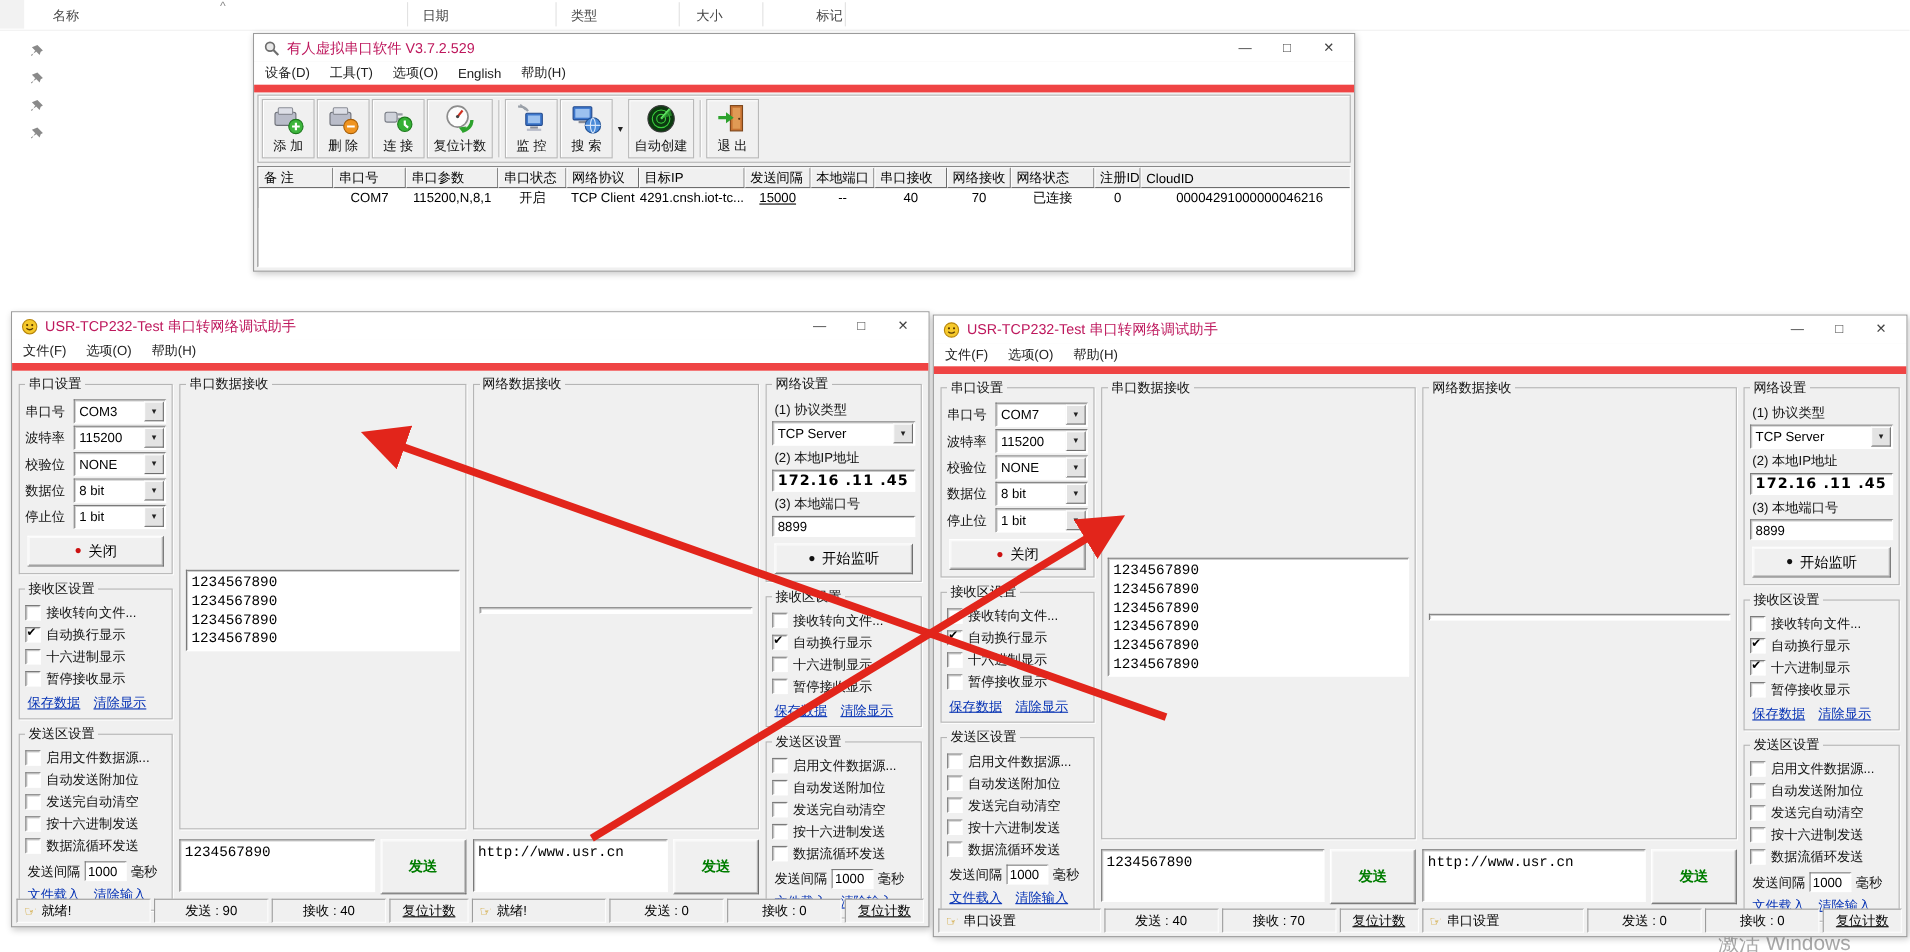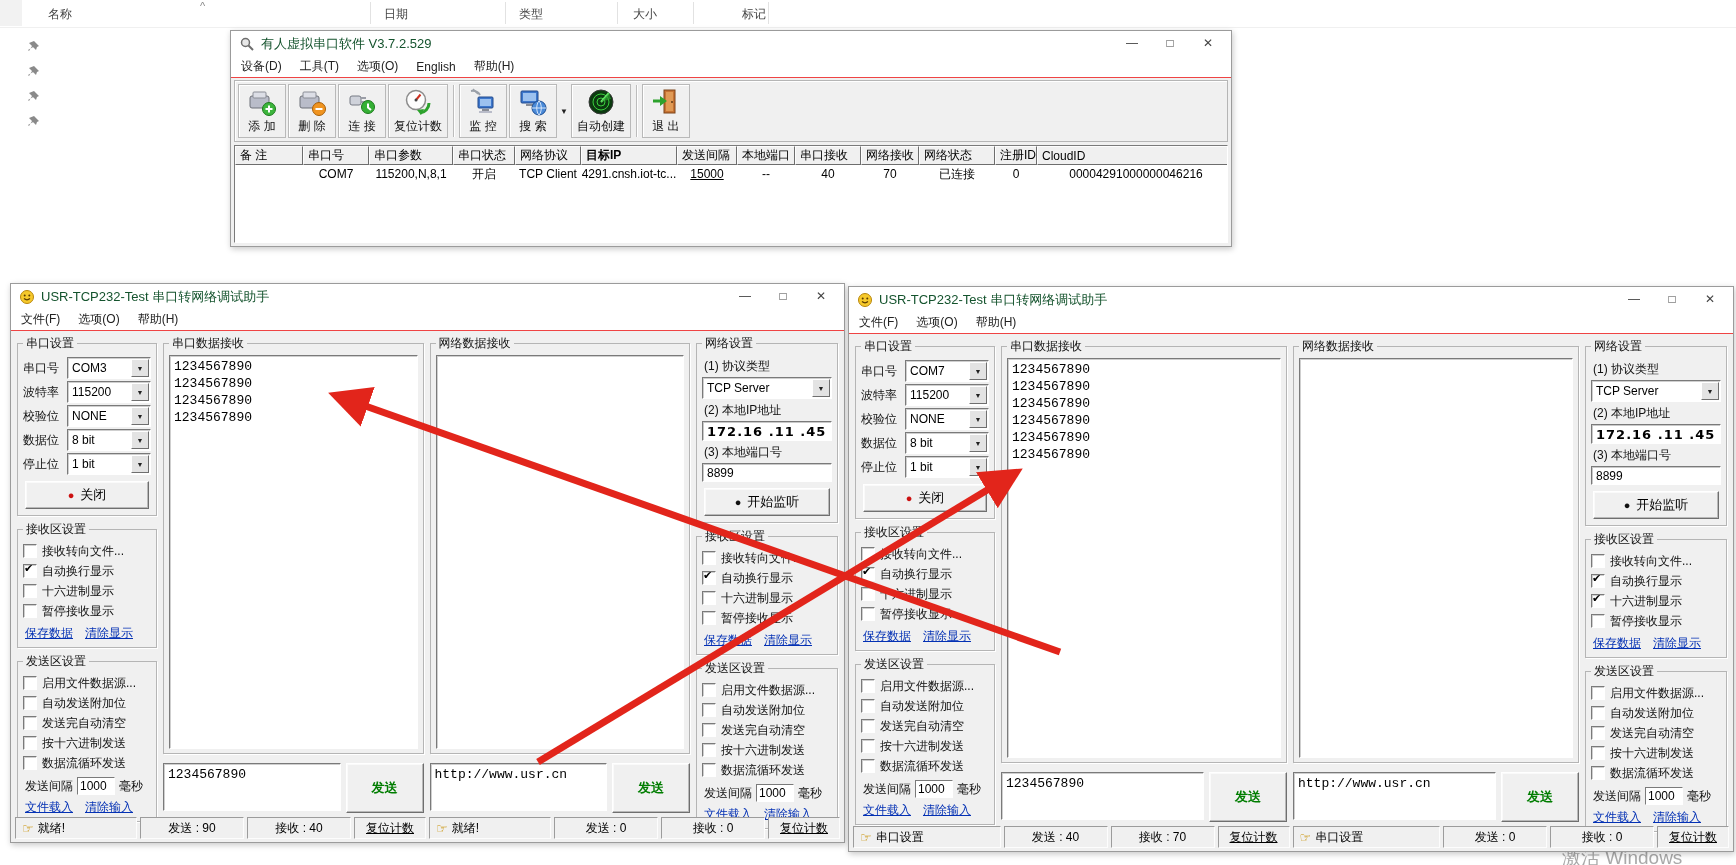--- a/index.html
+++ b/index.html
@@ -5,25 +5,25 @@
   html,body{margin:0;padding:0;width:1736px;height:865px;overflow:hidden;background:#fff;
     font-family:"Liberation Sans", sans-serif;-webkit-font-smoothing:antialiased;}
   
   .raised{background:#f0f0f0;border:1px solid;border-color:#ffffff #6f6f6f #6f6f6f #ffffff;
     box-shadow:inset -1px -1px 0 #b9b9b9, inset 1px 1px 0 #fafafa;}
   .sunken{background:#fff;border:1px solid;border-color:#7a7a7a #ffffff #ffffff #7a7a7a;
     box-shadow:inset 1px 1px 0 #c9c9c9;}
   .win{position:absolute;background:#f0f0f0;border:1px solid #9b9b9b;
     box-shadow:1px 2px 6px rgba(0,0,0,.22);box-sizing:border-box;z-index:10;display:flex;flex-direction:column;}
   .titlebar{height:25px;background:#fff;display:flex;align-items:center;padding:0 4px 0 8px;flex:0 0 auto;}
-  .titlebar .ttext{font-size:13px;color:#14532d;margin-left:6px;white-space:nowrap;}
+  .titlebar .ttext{font-size:13px;color:#be185d;margin-left:6px;white-space:nowrap;}
   .wctrls{margin-left:auto;display:flex;}
   .wctrls span{width:38px;text-align:center;font-size:12px;color:#444;line-height:25px;cursor:default;}
   .menubar{height:21px;background:#fff;display:flex;align-items:center;gap:18px;padding-left:10px;
-    font-size:12px;color:#222;flex:0 0 auto;border-bottom:1px solid #ef4444;}
+    font-size:12px;color:#222;flex:0 0 auto;border-bottom:7px solid #ef4444;}
   .menubar span{white-space:nowrap;}
   fieldset{border:1px solid #b5b5b5;box-shadow:1px 1px 0 #fff;margin:0 0 5px 0;padding:3px 5px 4px 5px;
     border-radius:0;min-width:0;}
   legend{font-size:12px;color:#111;padding:0 3px;}
   
   .exp-header{position:absolute;left:0;top:0;width:1736px;height:27px;background:#fff;
     border-bottom:1px solid #f0f0f0;font-size:12px;color:#444;z-index:1;}
   .exp-col{position:absolute;top:6px;white-space:nowrap;}
   .exp-sep{position:absolute;top:2px;width:1px;height:22px;background:#e2e2e2;}
   .exp-corner{position:absolute;left:0;top:0;width:22px;height:26px;background:#f2f2f2;}
@@ -68,21 +68,21 @@
   .cb{width:12px;height:12px;background:#fff;border:1px solid;border-color:#7a7a7a #fff #fff #7a7a7a;
     box-shadow:inset 1px 1px 0 #cfcfcf;flex:0 0 auto;position:relative;}
   .cb.checked::after{content:"✔";position:absolute;left:0;top:-3px;font-size:11px;color:#000;}
   .cblabel{font-size:12px;color:#111;white-space:nowrap;overflow:hidden;}
   .linksrow{display:flex;gap:12px;margin:4px 0 1px 2px;}
   .tlink{font-size:12px;color:#0431b4;text-decoration:underline;white-space:nowrap;cursor:pointer;}
   .netlbl{font-size:12px;color:#111;margin:3px 0 2px 2px;white-space:nowrap;}
   .ipbox{height:18px;font-weight:bold;font-size:13px;display:flex;align-items:center;padding-left:4px;
     font-family:"DejaVu Sans", sans-serif;letter-spacing:1px;}
   .portbox{height:17px;font-size:12px;display:flex;align-items:center;padding-left:4px;}
-  .rxgroup{flex:1;display:flex;flex-direction:column;min-height:0;}
+  .rxgroup{flex:1;display:flex;flex-direction:row;min-height:0;align-items:center;}
   .rxarea{flex:1;background:#fff;border:1px solid;border-color:#7a7a7a #fff #fff #7a7a7a;
     box-shadow:inset 1px 1px 0 #cfcfcf;padding:2px 4px;overflow:hidden;}
   .rxline{font:13px "Liberation Mono", monospace;color:#000;line-height:17px;white-space:pre;}
   .sendrow{flex:0 0 50px;display:flex;margin-top:4px;gap:0;}
   .sendinput{flex:1;height:48px;box-sizing:border-box;background:#fff;border:1px solid;
     border-color:#7a7a7a #fff #fff #7a7a7a;box-shadow:inset 1px 1px 0 #cfcfcf;
     font:13px "Liberation Mono", monospace;padding:3px 4px 0 4px;vertical-align:top;outline:none;resize:none;}
   .send-btn{flex:0 0 76px;margin-left:5px;font-size:13px;font-weight:bold;color:#007d00;
     display:flex;align-items:center;justify-content:center;}
   .introw{display:flex;align-items:center;gap:4px;margin:4px 0 0 2px;}
@@ -236,21 +236,21 @@
         <span class="tlabel">退 出</span>
       </button>
     </div>
   <div class="vsp-table">
     <div class="vsp-hrow">
         <div class="vsp-hcell" style="width: 68px; flex: 0 0 auto; text-align: center;">备 注</div>
         <div class="vsp-hcell" style="width: 66px; flex: 0 0 auto;">串口号</div>
         <div class="vsp-hcell" style="width: 84px; flex: 0 0 auto; text-align: center;">串口参数</div>
         <div class="vsp-hcell" style="width: 62px; flex: 0 0 auto;">串口状态</div>
         <div class="vsp-hcell" style="width: 66px; flex: 0 0 auto;">网络协议</div>
-        <div class="vsp-hcell" style="width: 96px; flex: 0 0 auto; font-weight: bold;">目标IP</div>
+        <div class="vsp-hcell" style="width: 96px; flex: 0 0 auto;">目标IP</div>
         <div class="vsp-hcell" style="width: 60px; flex: 0 0 auto;">发送间隔</div>
         <div class="vsp-hcell" style="width: 58px; flex: 0 0 auto;">本地端口</div>
         <div class="vsp-hcell" style="width: 66px; flex: 0 0 auto;">串口接收</div>
         <div class="vsp-hcell" style="width: 58px; flex: 0 0 auto;">网络接收</div>
         <div class="vsp-hcell" style="width: 76px; flex: 0 0 auto;">网络状态</div>
         <div class="vsp-hcell" style="width: 42px; flex: 0 0 auto;">注册ID</div>
         <div class="vsp-hcell" style="width: 198px; flex: 0 0 auto;">CloudID</div>
       </div>
     <div class="vsp-drow">
         <div class="vsp-dcell" style="width: 68px; flex: 0 0 auto;"></div>

